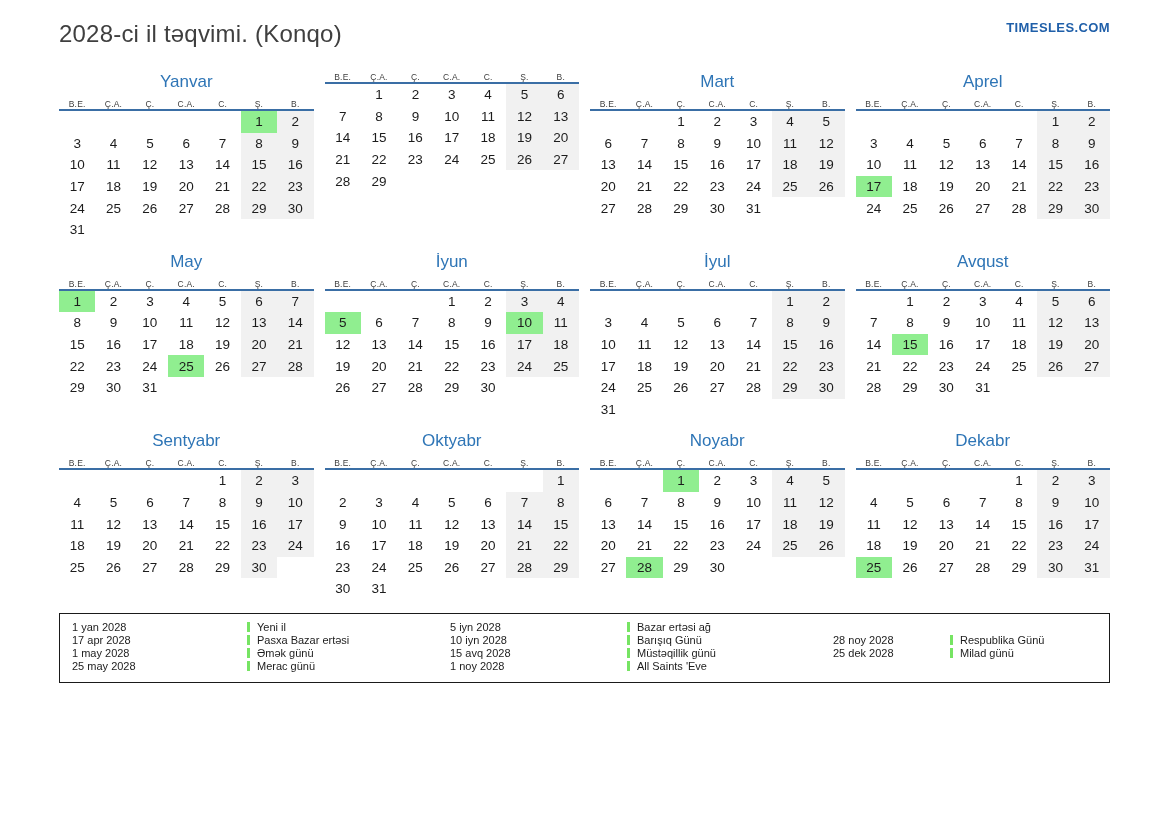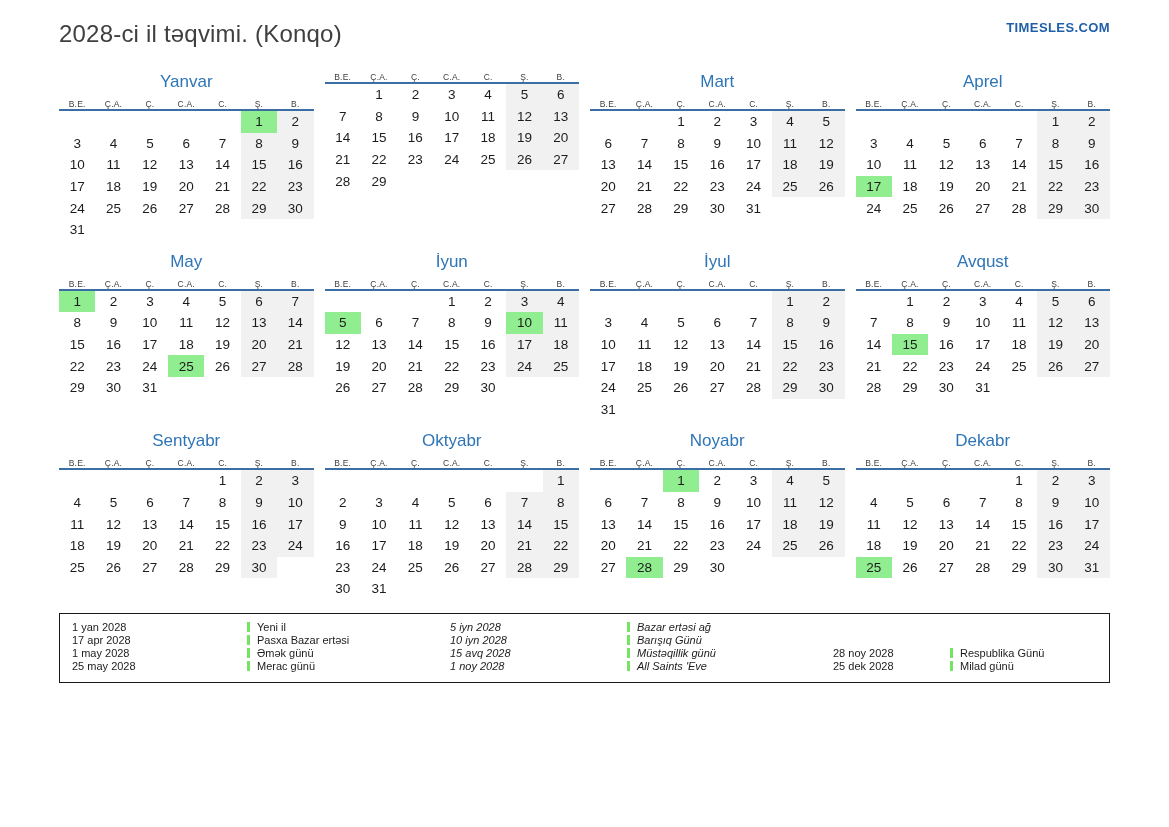--- a/index.html
+++ b/index.html
@@ -60,26 +60,26 @@
     font-size:13.5px;
     color:#1c1c1c;
   }
   .day.weekend{background:var(--weekend-gray);}
   .day.holiday{background:var(--holiday-green);}
   .legend{
     margin-top:13px;
     border:1.5px solid #1a1a1a;
     padding:7px 10px 8px 12px;
     display:flex;
-    align-items:flex-end;
+    align-items:center;
     background:#ffffff;
   }
   .legend-group{display:grid;align-content:start;}
   .legend-group.g0{grid-template-columns:175px 203px;}
-  .legend-group.g1{grid-template-columns:177px 206px;font-style:italic;}
+  .legend-group.g1{grid-template-columns:177px 206px;}
   .legend-group.g2{grid-template-columns:117px 170px;}
   .legend-date,.legend-label{
     font-size:11px;
     line-height:13.2px;
     color:#1c1c1c;
     white-space:nowrap;
   }
   .legend-marker{
     display:inline-block;
     width:3px;height:10px;

